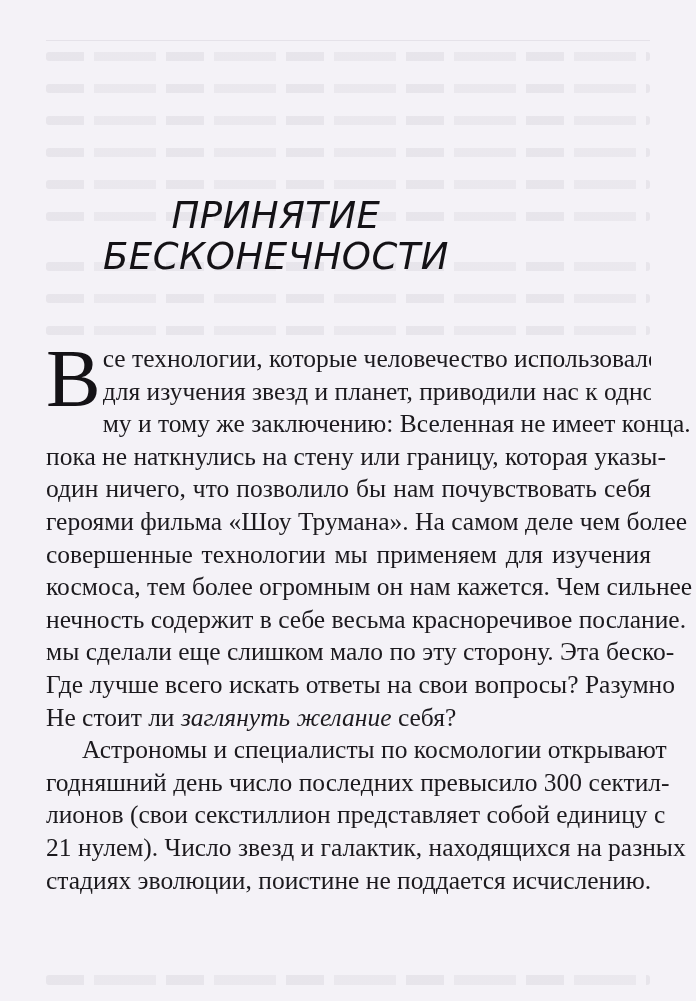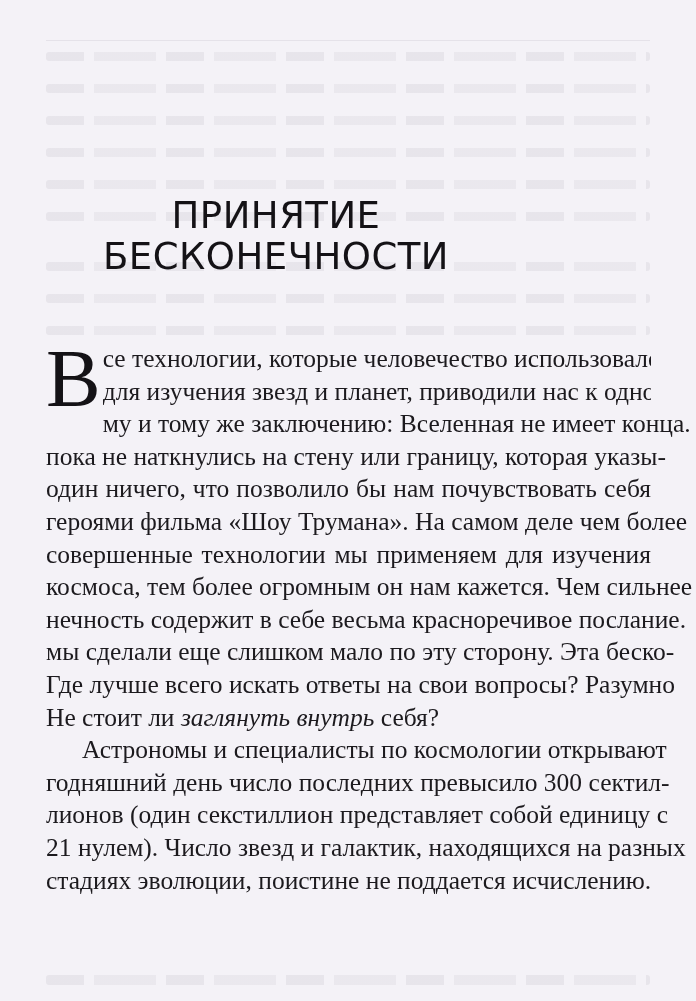--- a/index.html
+++ b/index.html
@@ -45,20 +45,21 @@
       top: 170px;
       left: 0;
       width: 552px;
       text-align: center;
       font-family: "DejaVu Sans", "Liberation Sans", sans-serif;
       font-size: 37px;
       line-height: 41px;
       letter-spacing: 0.5px;
       color: #141216;
       font-weight: normal;
+      font-style: italic;
     }
     .title span { display: block; }
 
     .body-text {
       position: absolute;
       top: 343px;
       left: 46px;
       width: 605px;
       font-size: 25.5px;
       line-height: 32.6px;
@@ -136,23 +137,23 @@
     </span>
     <span class="line">му и тому же заключению: Вселенная не имеет конца. Мы</span>
     <span class="line">пока не наткнулись на стену или границу, которая указы-</span>
     <span class="line">один ничего, что позволило бы нам почувствовать себя</span>
     <span class="line">героями фильма «Шоу Трумана». На самом деле чем более</span>
     <span class="line">совершенные технологии мы применяем для изучения</span>
     <span class="line">космоса, тем более огромным он нам кажется. Чем сильнее</span>
     <span class="line">нечность содержит в себе весьма красноречивое послание.</span>
     <span class="line">мы сделали еще слишком мало по эту сторону. Эта беско-</span>
     <span class="line">Где лучше всего искать ответы на свои вопросы? Разумно</span>
-    <span class="line last"><span>Не стоит ли </span><em>заглянуть внутрь</em><span> себя?</span></span>
+    <span class="line last"><span>Не стоит ли </span><em>заглянуть желание</em><span> себя?</span></span>
   </div>
   <div>
     <span class="line indent">Астрономы и специалисты по космологии открывают</span>
     <span class="line">годняшний день число последних превысило 300 сектил-</span>
-    <span class="line">лионов (один секстиллион представляет собой единицу с</span>
+    <span class="line">лионов (свои секстиллион представляет собой единицу с</span>
     <span class="line">21 нулем). Число звезд и галактик, находящихся на разных</span>
     <span class="line">стадиях эволюции, поистине не поддается исчислению.</span>
 
   </div>
 </div>
 
 </body></html>

